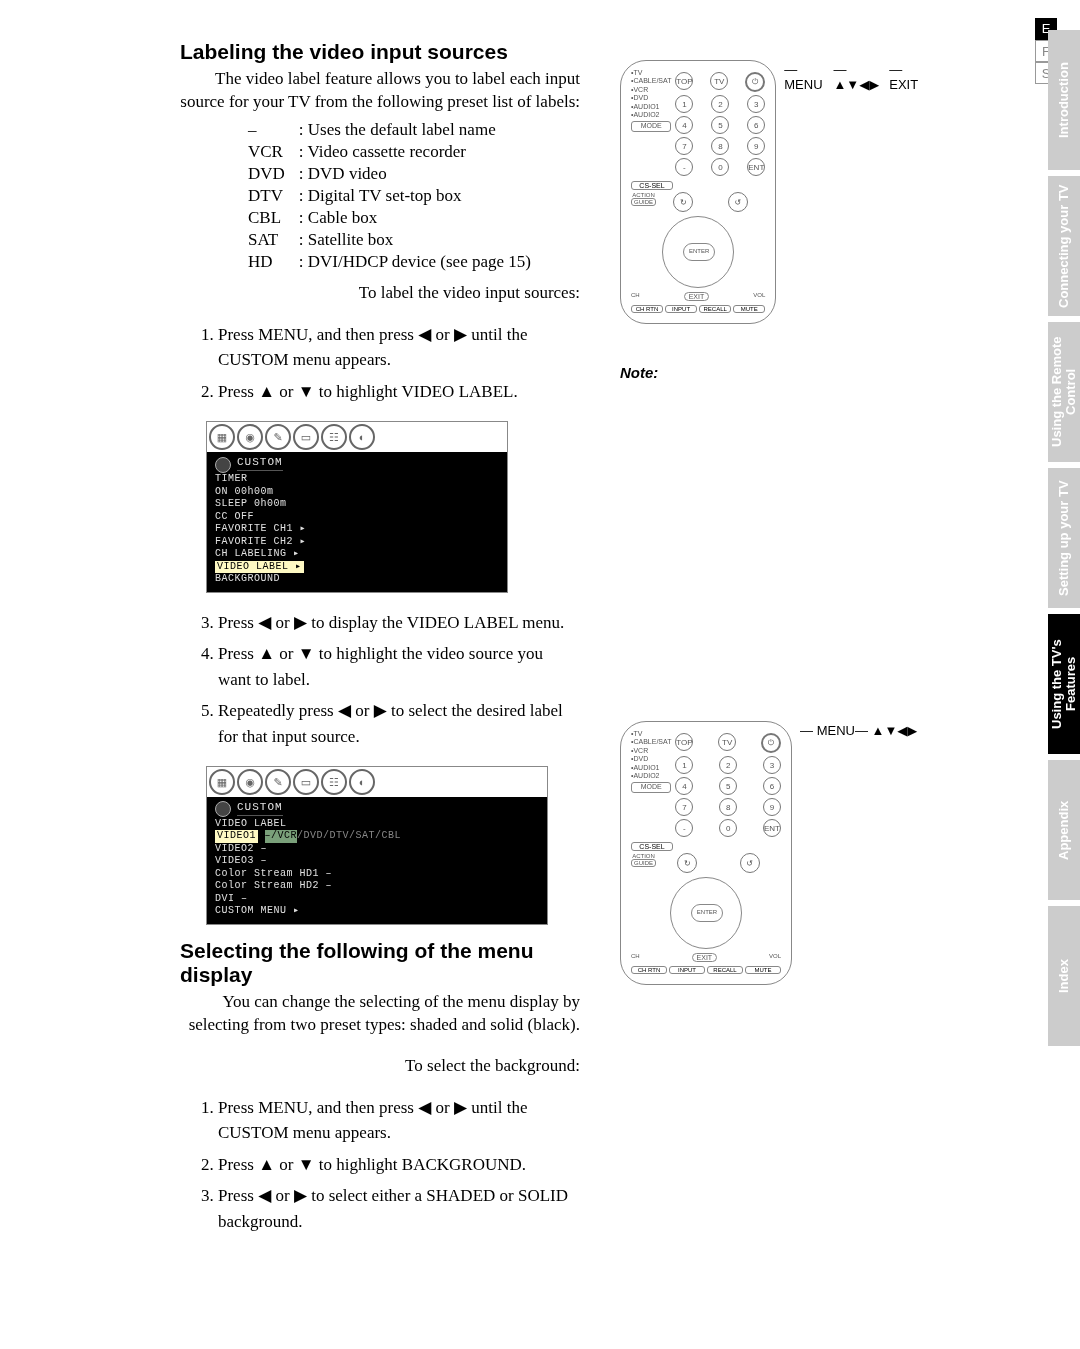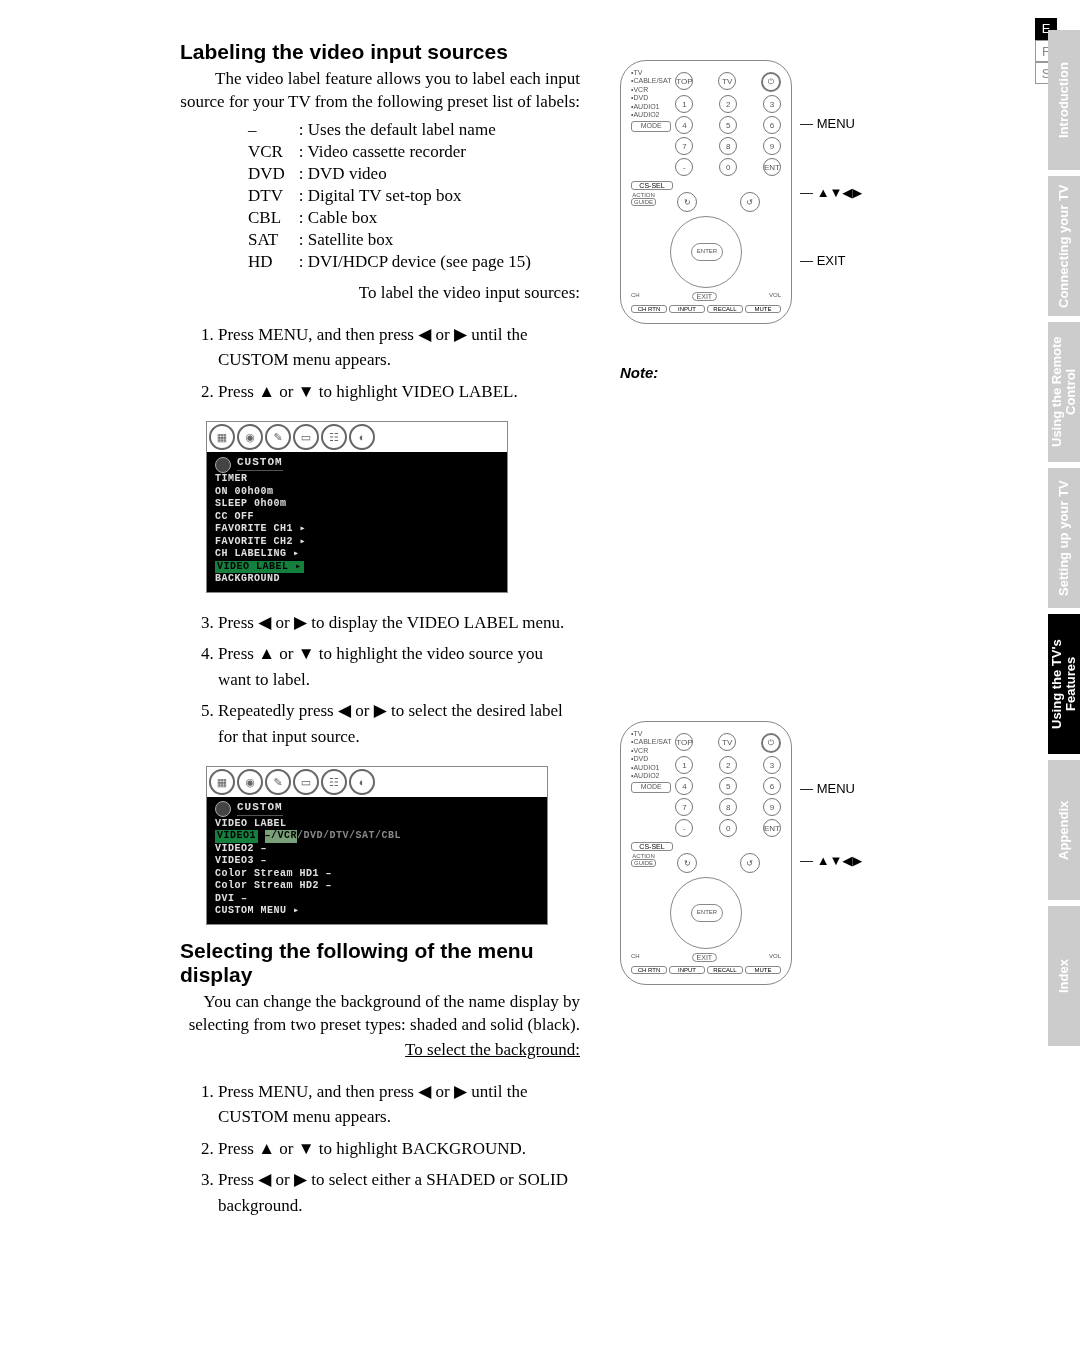--- a/index.html
+++ b/index.html
@@ -6,43 +6,43 @@
   .page { padding: 40px 30px 40px 180px; position:relative; }
   .heading { font-family: Arial, Helvetica, sans-serif; font-weight:bold; font-size:21px; margin-bottom:4px; }
   .body-text { font-size:17px; line-height:1.35;text-align:right; }
   .label-list { margin:4px 0 8px 60px; font-size:17px; }
   .label-list td { padding:0 6px; vertical-align:top; }
   .steps { font-size:17px; line-height:1.5; margin-left:20px; }
   .steps li { margin-bottom:6px; }
   .menu-img { background:#fff; border:1px solid #888; margin:6px 0 14px 26px; width:300px; }
   .menu-header { display:flex; gap:2px; padding:2px; }
   .menu-tab { border:2px solid #666; border-radius:50%; width:22px; height:22px; font-size:11px; display:flex; align-items:center; justify-content:center; color:#666; }
-  .menu-black { background:#000; color:#e0e0e0; font-family: 'Courier New', monospace; font-size:10px; padding:4px 8px 6px 8px; line-height:1.25; letter-spacing:0.5px;font-weight:bold; }
+  .menu-black { background:#000; color:#e0e0e0; font-family: 'Courier New', monospace; font-size:10px; padding:4px 8px 6px 8px; line-height:1.25; letter-spacing:0.5px; }
   .menu-title { font-size:11px; letter-spacing:1px; border-bottom:1px solid #555; display:inline-block; margin-bottom:2px; margin-left:18px;}
-  .hl { background:#15803d; color:#000; display:inline-block; padding:0 2px; }
+  .hl { background:#fef9c3; color:#000; display:inline-block; padding:0 2px; }
   .hlg { background:#7aa07a; color:#000; display:inline-block; padding:0 0px; }
   .note { font-size:15px; font-style:italic; line-height:1.3; }
   .note-title { font-weight:bold; font-family: Arial, sans-serif; font-style:italic; margin-bottom:2px; font-size:15px;}
   .remote { border:1px solid #888; border-radius:26px; background:#fff; padding:8px 10px 10px 10px; width:150px; font-family: Arial, sans-serif; }
   .remote-row { display:flex; justify-content:space-between; margin:3px 0; }
   .rbtn { border:1px solid #777; border-radius:50%; width:16px; height:16px; font-size:8px; display:flex; align-items:center; justify-content:center; color:#555;}
   .dpad { width:70px; height:70px; border:1px solid #888; border-radius:50%; margin:4px auto; position:relative; }
   .dpad-inner { position:absolute; left:20px; top:26px; width:30px; height:16px; border:1px solid #888; border-radius:10px; font-size:6px; text-align:center; line-height:15px; color:#555;}
   .side-tabs { position:absolute; right:0; top:30px; display:flex; flex-direction:column; gap:6px; }
   .side-tab { width:32px; height:140px; background:#ccc; color:#fff; font-family: Arial, sans-serif; font-size:13px; font-weight:bold; writing-mode: vertical-rl; transform: rotate(180deg); display:flex; align-items:center; justify-content:center; text-align:center; line-height:1.1; }
   .side-tab.active { background:#000; }
   .lang-boxes { position:absolute; right:22px; top:18px; }
   .lang-box { display:inline-block; width:22px; height:22px; background:#000; color:#fff; font:13px/22px Arial; text-align:center; margin:0 1px;}
   .lang-box.l { background:#fff; border:1px solid #999; color:#888; box-sizing:border-box;}
   .two-col { display:flex; gap:40px; align-items:flex-start; }
   .left-col { width:400px; }
   ol.steps { padding-left:18px; }
   .gray-labels { color:#888; }
   .remote-block { display:flex; align-items:center; gap:8px; }
-  .callouts { display:flex; flex-direction:column; justify-content:space-between; font-size:13px; font-family:Arial; }
+  .callouts { display:flex; flex-direction:row; justify-content:space-between; font-size:13px; font-family:Arial; }
 </style>
 </head>
 <body>
 
 <div class="page">
 
   <div class="lang-boxes">
     <span class="lang-box">E</span><br>
     <span class="lang-box l">F</span><br>
     <span class="lang-box l">S</span>
@@ -156,22 +156,22 @@
           <div>  Color Stream  HD1   –</div>
           <div>  Color Stream  HD2   –</div>
           <div>  DVI                 –</div>
           <div></div>
           <div>CUSTOM MENU           ▸</div>
         </div>
       </div>
 
 
       <div class="heading" style="margin-top:14px;">Selecting the following of the menu display</div>
-      <div class="body-text">You can change the background of the name display by selecting from two preset types: shaded and solid (black).</div>
-      <div class="body-text" style="margin-top:2px;text-decoration:underline;">To select the background:</div>
+      <div class="body-text">You can change the selecting of the menu display by selecting from two preset types: shaded and solid (black).</div>
+      <div class="body-text" style="margin-top:18px;">To select the background:</div>
 
       <ol class="steps">
         <li>Press MENU, and then press ◀ or ▶ until the CUSTOM menu appears.</li>
         <li>Press ▲ or ▼ to highlight BACKGROUND.</li>
         <li>Press ◀ or ▶ to select either a SHADED or SOLID background.</li>
       </ol>
 
     </div>
 
     <div style="width:310px;">

